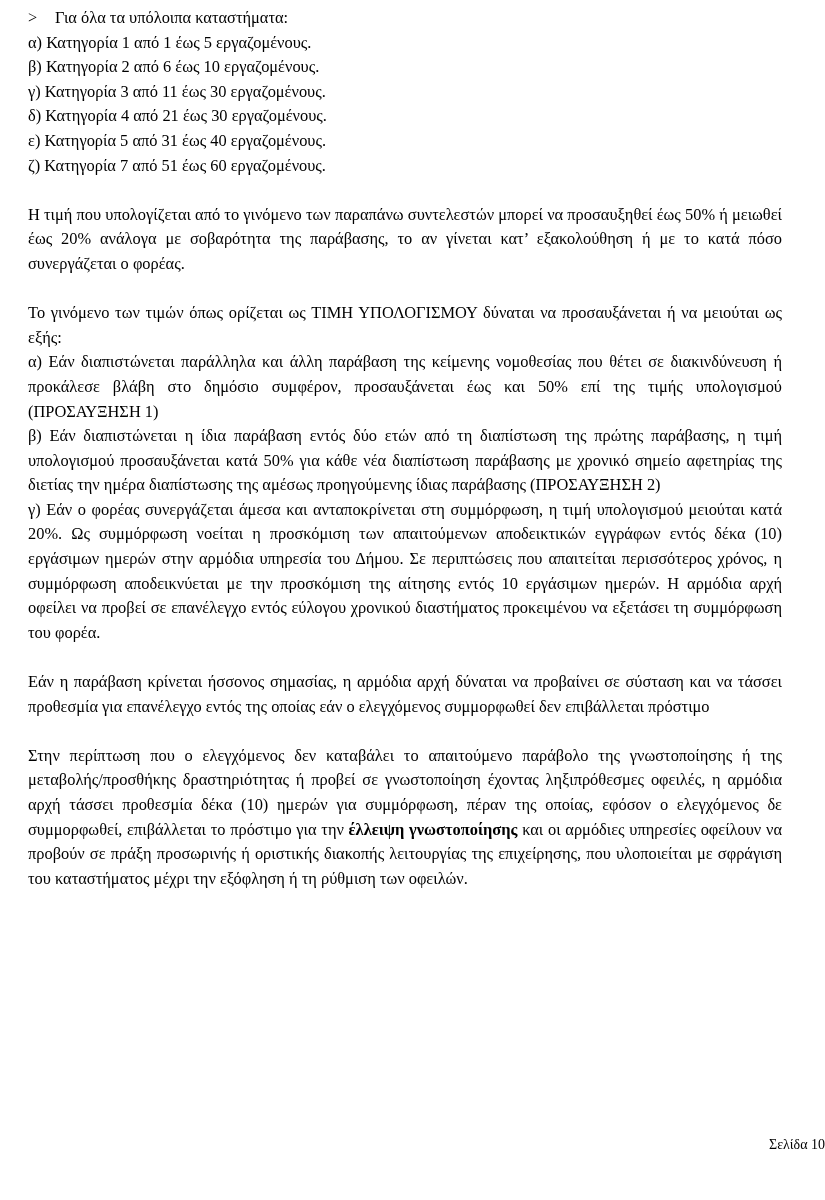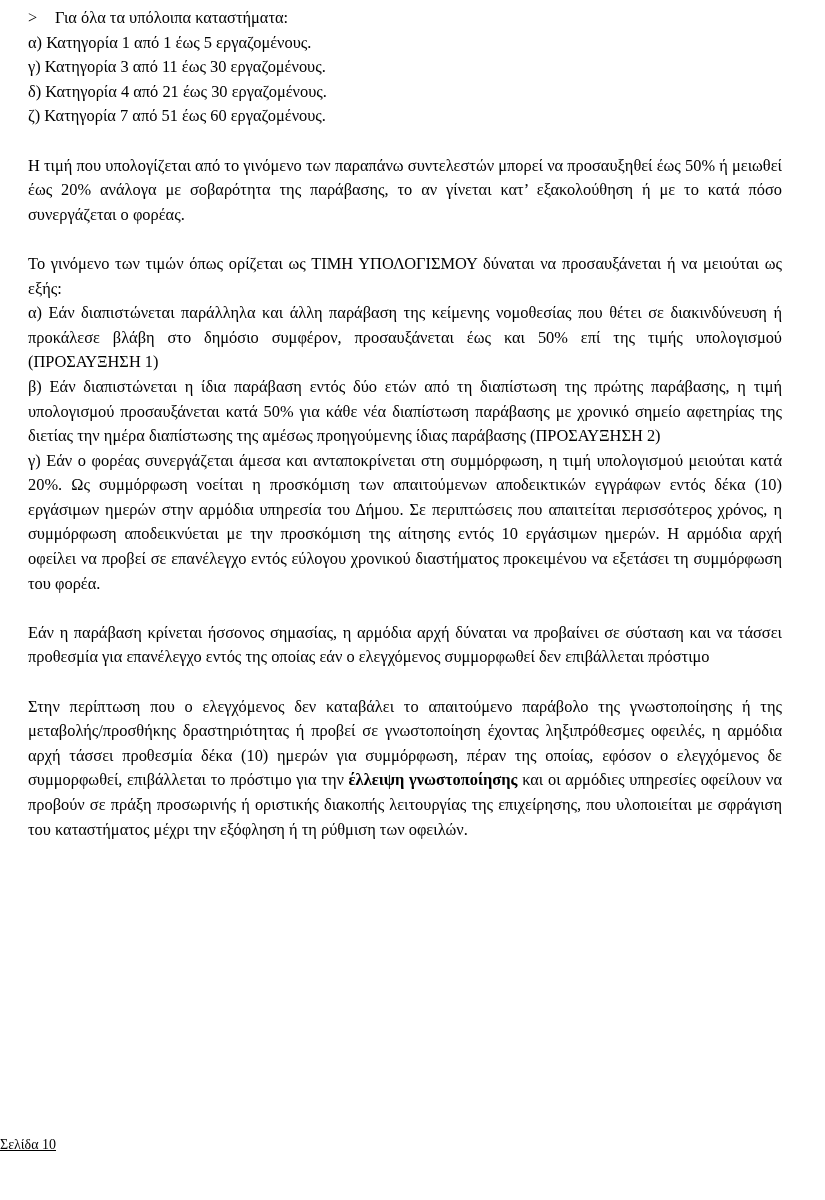--- a/index.html
+++ b/index.html
@@ -12,36 +12,38 @@
   }
   .page { position: absolute; left: 28px; top: 6px; width: 754px; }
   .line { display: block; white-space: nowrap; }
   .bullet-line .marker { display: inline-block; width: 27px; }
   .para { margin: 0; text-align: justify; }
   .gap { height: 24.6px; }
   .list-line { display: block; white-space: nowrap; }
   b { font-weight: bold; }
   .footer {
     position: absolute; left: 0; right: 0; top: 1133px;
-    text-align: left; font-size: 14px; text-decoration: underline;
+    text-align: right; font-size: 14px;
   }
 </style>
 </head>
 <body>
 
 <div class="page">
 
   <span class="line bullet-line">
     <span class="marker">&gt;</span><span>Για όλα τα υπόλοιπα καταστήματα:</span>
   </span>
 
   <div>
     <span class="list-line">α) Κατηγορία 1 από 1 έως 5 εργαζομένους.</span>
+    <span class="list-line">β) Κατηγορία 2 από 6 έως 10 εργαζομένους.</span>
     <span class="list-line">γ) Κατηγορία 3 από 11 έως 30 εργαζομένους.</span>
     <span class="list-line">δ) Κατηγορία 4 από 21 έως 30 εργαζομένους.</span>
+    <span class="list-line">ε) Κατηγορία 5 από 31 έως 40 εργαζομένους.</span>
     <span class="list-line">ζ) Κατηγορία 7 από 51 έως 60 εργαζομένους.</span>
   </div>
 
   <div class="gap"></div>
 
   <p class="para">Η τιμή που υπολογίζεται από το γινόμενο των παραπάνω συντελεστών μπορεί να προσαυξηθεί έως 50% ή μειωθεί έως 20% ανάλογα με σοβαρότητα της παράβασης, το αν γίνεται κατ’ εξακολούθηση ή με το κατά πόσο συνεργάζεται ο φορέας.</p>
 
   <div class="gap"></div>
 
   <p class="para">Το γινόμενο των τιμών όπως ορίζεται ως ΤΙΜΗ ΥΠΟΛΟΓΙΣΜΟΥ δύναται να προσαυξάνεται ή να μειούται ως εξής:</p>

